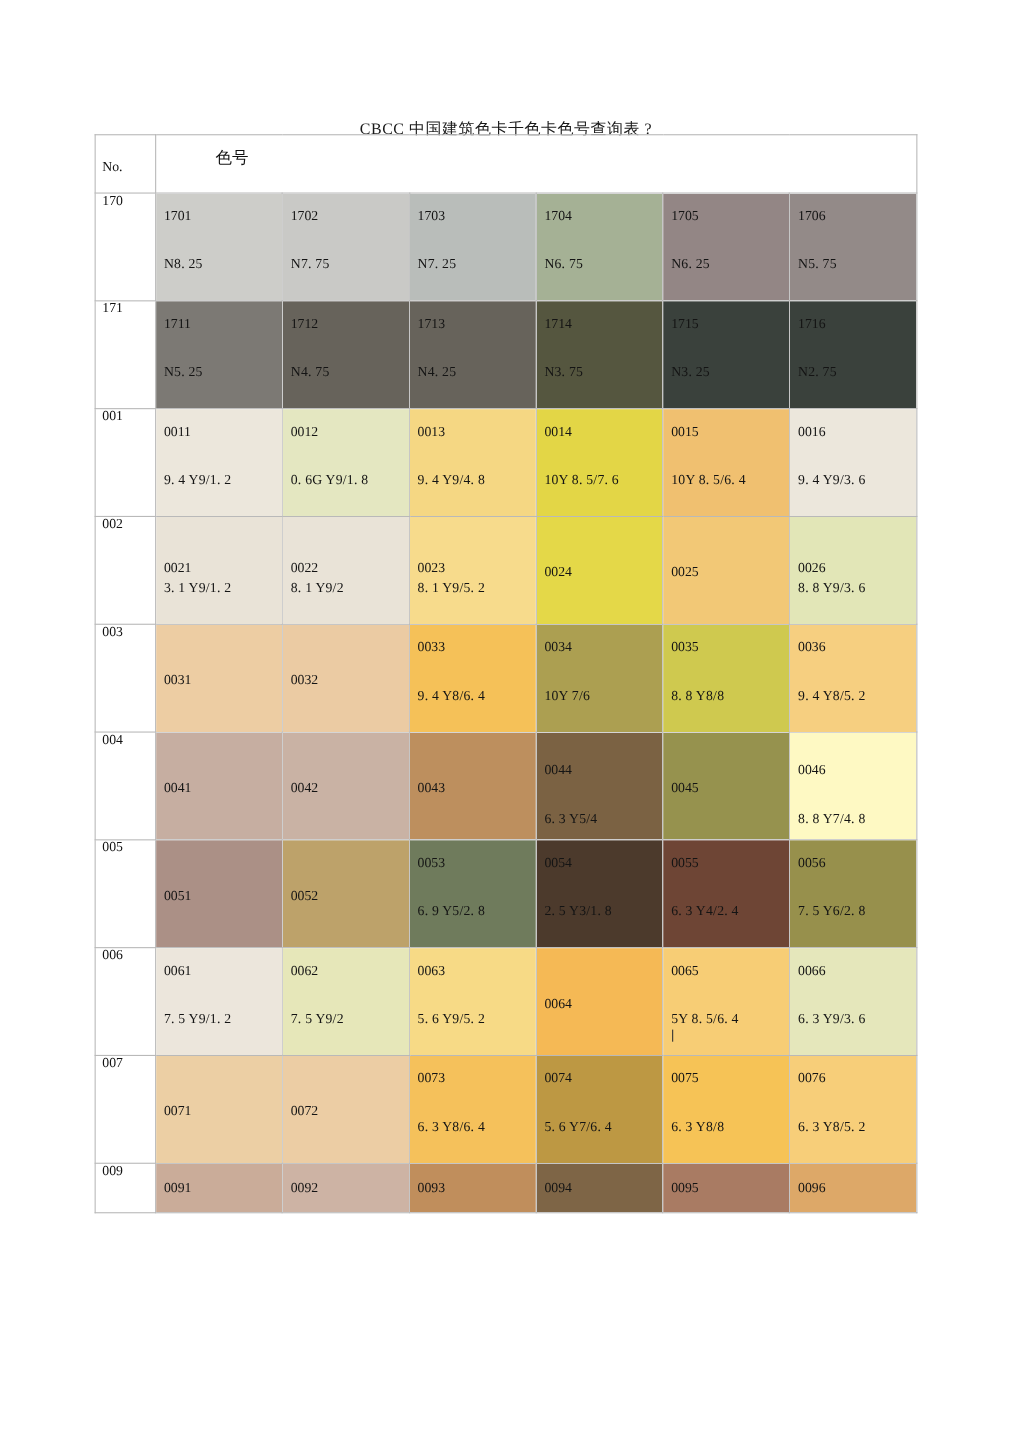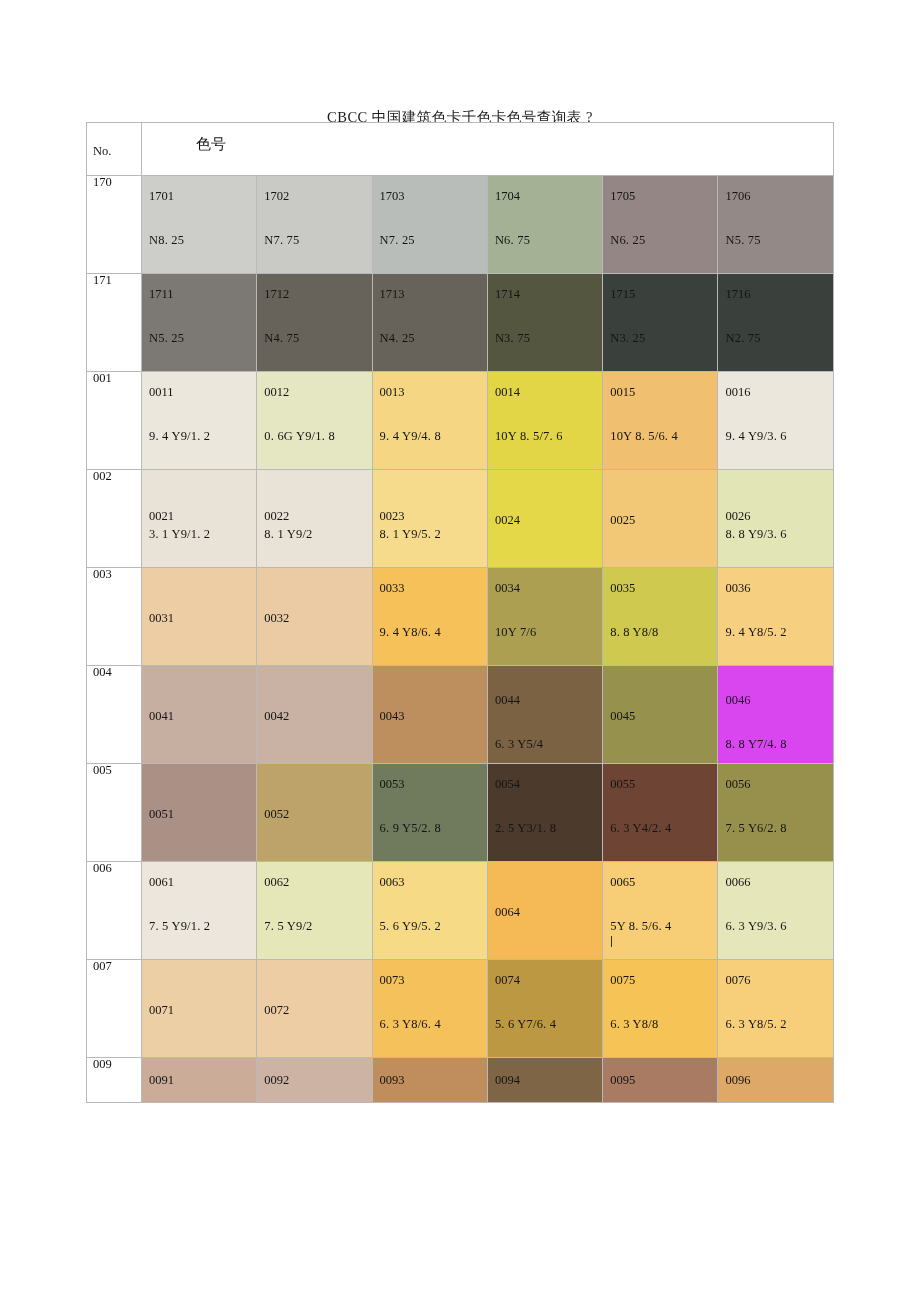--- a/index.html
+++ b/index.html
@@ -322,21 +322,21 @@
           <td class="swatch midcode" style="background-color: rgb(189, 143, 94);">
             <div class="code">0043</div>
           </td>
           <td class="swatch lowcode" style="background-color: rgb(123, 98, 67);">
             <div class="code">0044</div>
             <div class="munsell">6. 3  Y5/4</div>
           </td>
           <td class="swatch midcode" style="background-color: rgb(150, 146, 78);">
             <div class="code">0045</div>
           </td>
-          <td class="swatch lowcode" style="background-color: #d946ef; margin-left: 44px;">
+          <td class="swatch lowcode" style="background-color: #fef9c3; margin-left: 44px;">
             <div class="code">0046</div>
             <div class="munsell">8. 8  Y7/4. 8</div>
           </td>
         </tr>
         <tr>
           <td class="no-cell">
             <span>005</span>
           </td>
           <td class="swatch midcode" style="background-color: rgb(171, 144, 134);">
             <div class="code">0051</div>

